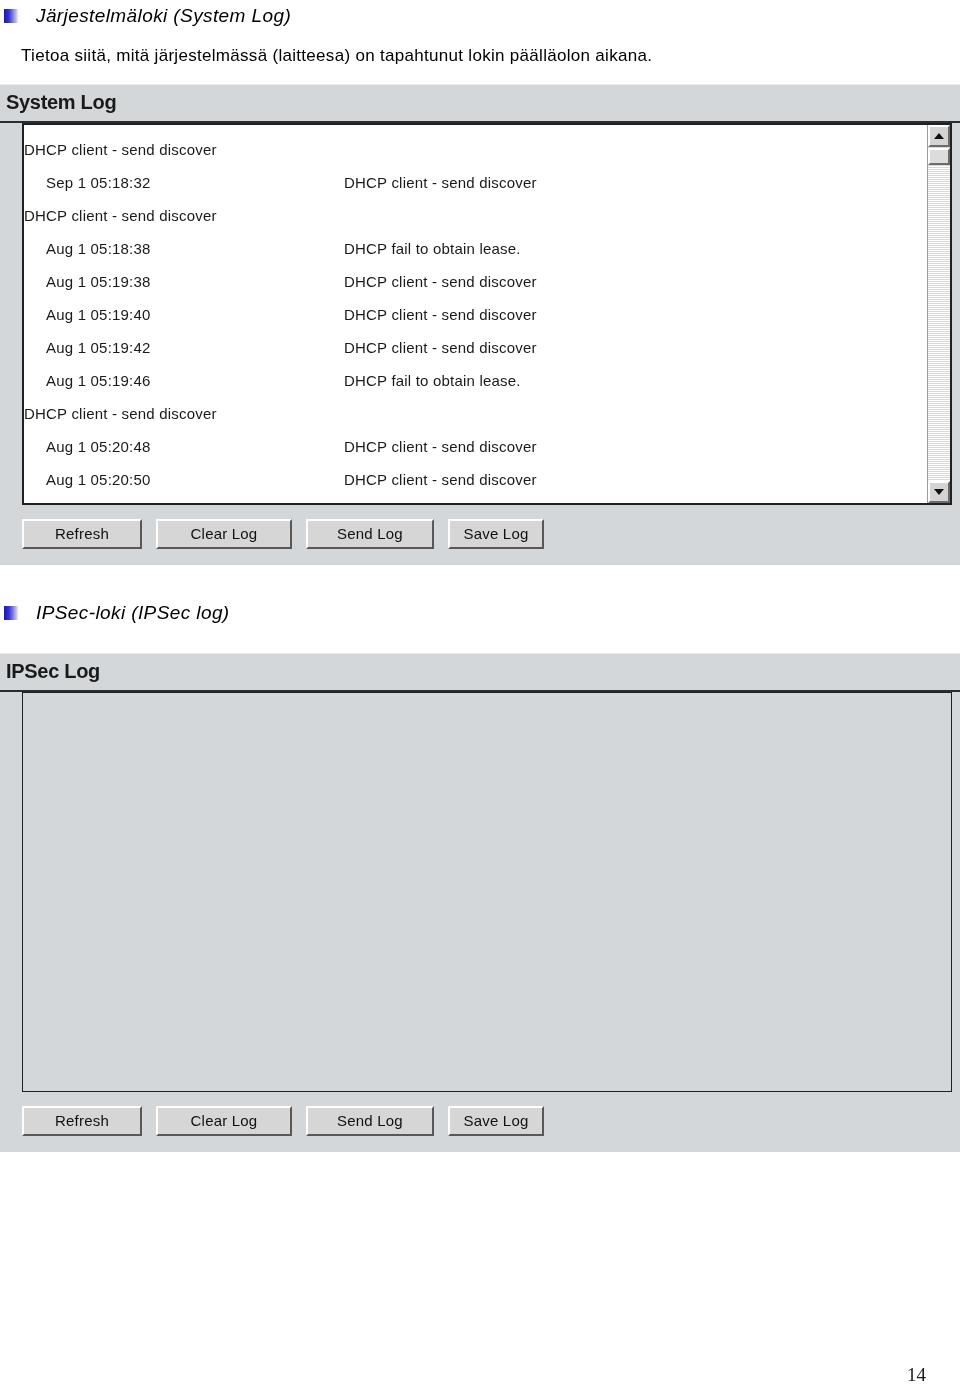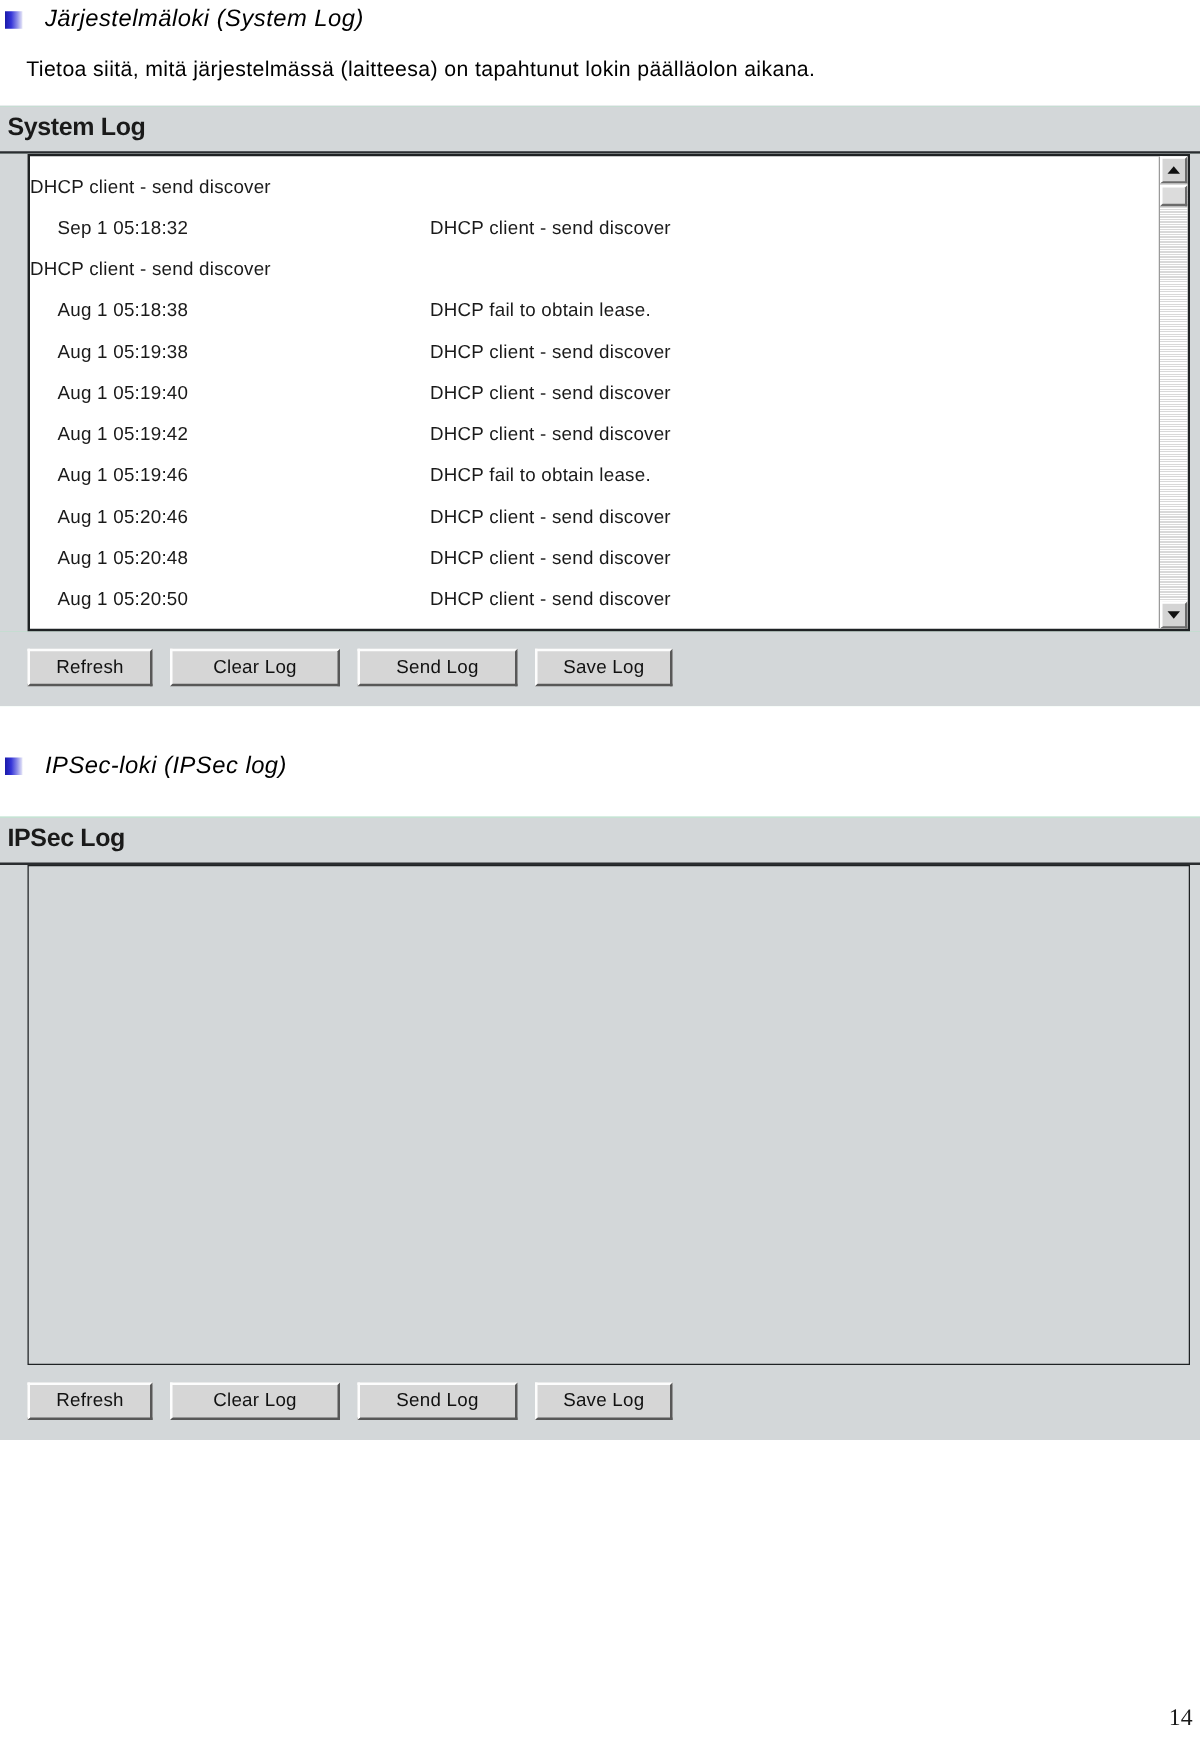--- a/index.html
+++ b/index.html
@@ -172,31 +172,31 @@
     border-top: 2px solid #fdfdfd;
     border-left: 2px solid #fdfdfd;
     border-right: 2px solid #585858;
     border-bottom: 2px solid #585858;
     padding: 4px 0 5px 0;
     text-align: center;
     letter-spacing: 0.2px;
     box-sizing: border-box;
     cursor: pointer;
   }
-  .btn-refresh { width: 100px; }
+  .btn-refresh { width: 120px; }
   .btn-clear   { width: 136px; }
   .btn-send    { width: 128px; }
-  .btn-save    { width: 110px; }
+  .btn-save    { width: 96px; }
 
   .spacer-white { background: #ffffff; }
 
   
   .page-number {
     position: absolute;
-    right: 6px;
+    right: 34px;
     bottom: 14px;
     font-family: "Liberation Serif", serif;
     font-size: 19px;
     color: #1a1a1a;
   }
 </style>
 </head>
 <body>
 
 <div>
@@ -241,21 +241,20 @@
           </div>
           <div class="log-row">
             <span class="log-time">Aug 1 05:19:42</span>
             <span class="log-msg">DHCP client - send discover</span>
           </div>
           <div class="log-row">
             <span class="log-time">Aug 1 05:19:46</span>
             <span class="log-msg">DHCP fail to obtain lease.</span>
           </div>
           <div class="log-row">
-            <span class="log-time">Aug 1 05:20:46</span>
             <span class="log-msg">DHCP client - send discover</span>
           </div>
           <div class="log-row">
             <span class="log-time">Aug 1 05:20:48</span>
             <span class="log-msg">DHCP client - send discover</span>
           </div>
           <div class="log-row">
             <span class="log-time">Aug 1 05:20:50</span>
             <span class="log-msg">DHCP client - send discover</span>
           </div>

